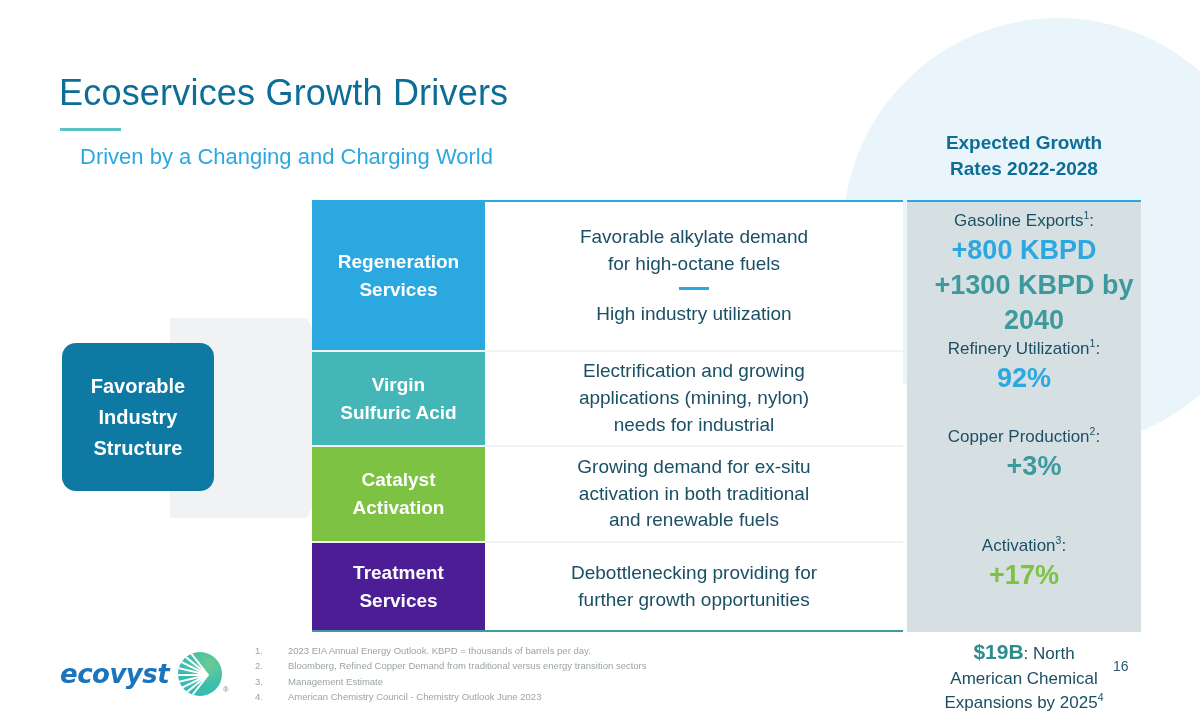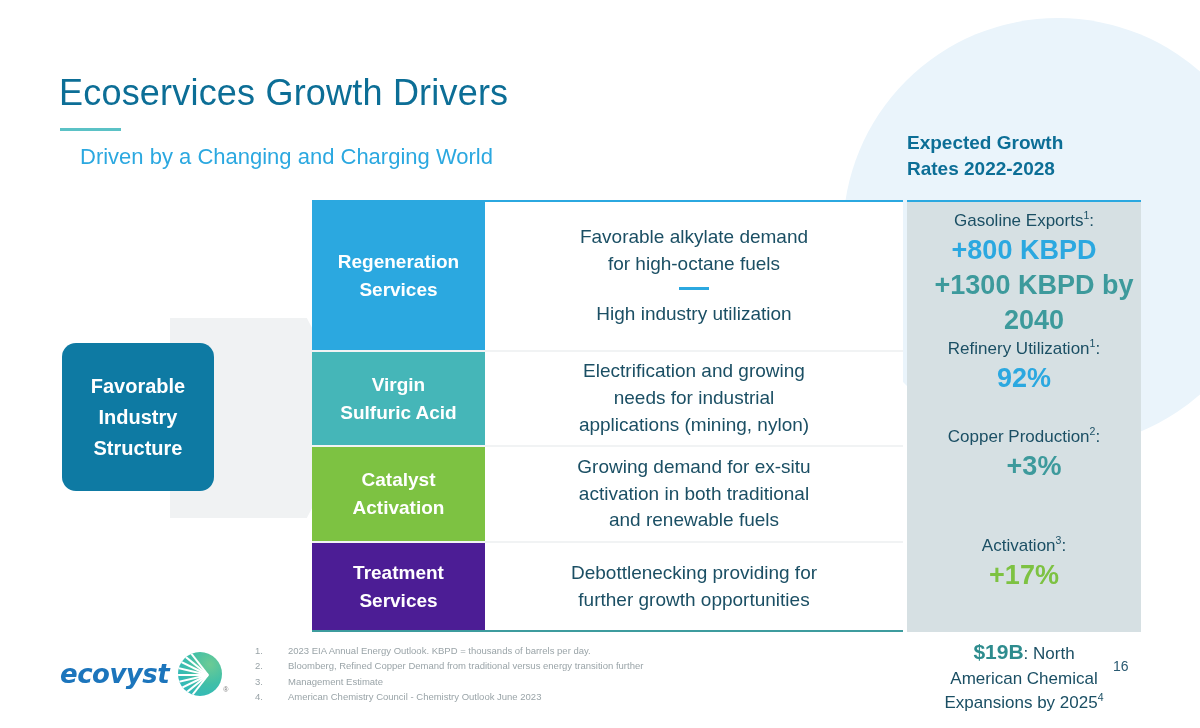--- a/index.html
+++ b/index.html
@@ -42,21 +42,21 @@
   }
   .page-subtitle{
     position:absolute;left:59px;top:144px;
     font-size:22px;color:#2BA8E0;font-weight:400;
     white-space:nowrap;z-index:3;margin-left:21px;
   }
 
   
   .growth-header{
     position:absolute;left:907px;top:130px;
-    width:234px;text-align:left;
+    width:234px;text-align:center;
     font-size:19px;font-weight:bold;color:#0C6E96;
     line-height:1.35;z-index:3;
   }
 
   
   .callout{
     position:absolute;left:62px;top:343px;
     width:152px;height:148px;
     background:#0E7AA3;border-radius:14px;
     display:flex;align-items:center;justify-content:center;
@@ -202,22 +202,22 @@
 
     <div class="m-row r2">
       <div class="m-cat" style="background:#45B6B8">
         <div>
           <div>Virgin</div>
           <div>Sulfuric Acid</div>
         </div>
       </div>
       <div class="m-desc">
         <div>Electrification and growing</div>
+        <div class="line2">applications (mining, nylon)</div>
         <div class="line2">needs for industrial</div>
-        <div class="line2">applications (mining, nylon)</div>
       </div>
     </div>
 
     <div class="m-row r3">
       <div class="m-cat" style="background:#7DC242">
         <div>
           <div>Catalyst</div>
           <div>Activation</div>
         </div>
       </div>
@@ -282,21 +282,21 @@
 
   </div>
 
   <div class="footnotes">
     <div class="fn-row">
       <span class="fn-num">1.</span>
       <span>2023 EIA Annual Energy Outlook. KBPD = thousands of barrels per day.</span>
     </div>
     <div class="fn-row">
       <span class="fn-num">2.</span>
-      <span>Bloomberg, Refined Copper Demand from traditional versus energy transition further</span>
+      <span>Bloomberg, Refined Copper Demand from traditional versus energy transition sectors</span>
     </div>
     <div class="fn-row">
       <span class="fn-num">3.</span>
       <span>Management Estimate</span>
     </div>
     <div class="fn-row">
       <span class="fn-num">4.</span>
       <span>American Chemistry Council  - Chemistry Outlook June 2023</span>
     </div>
   </div>

